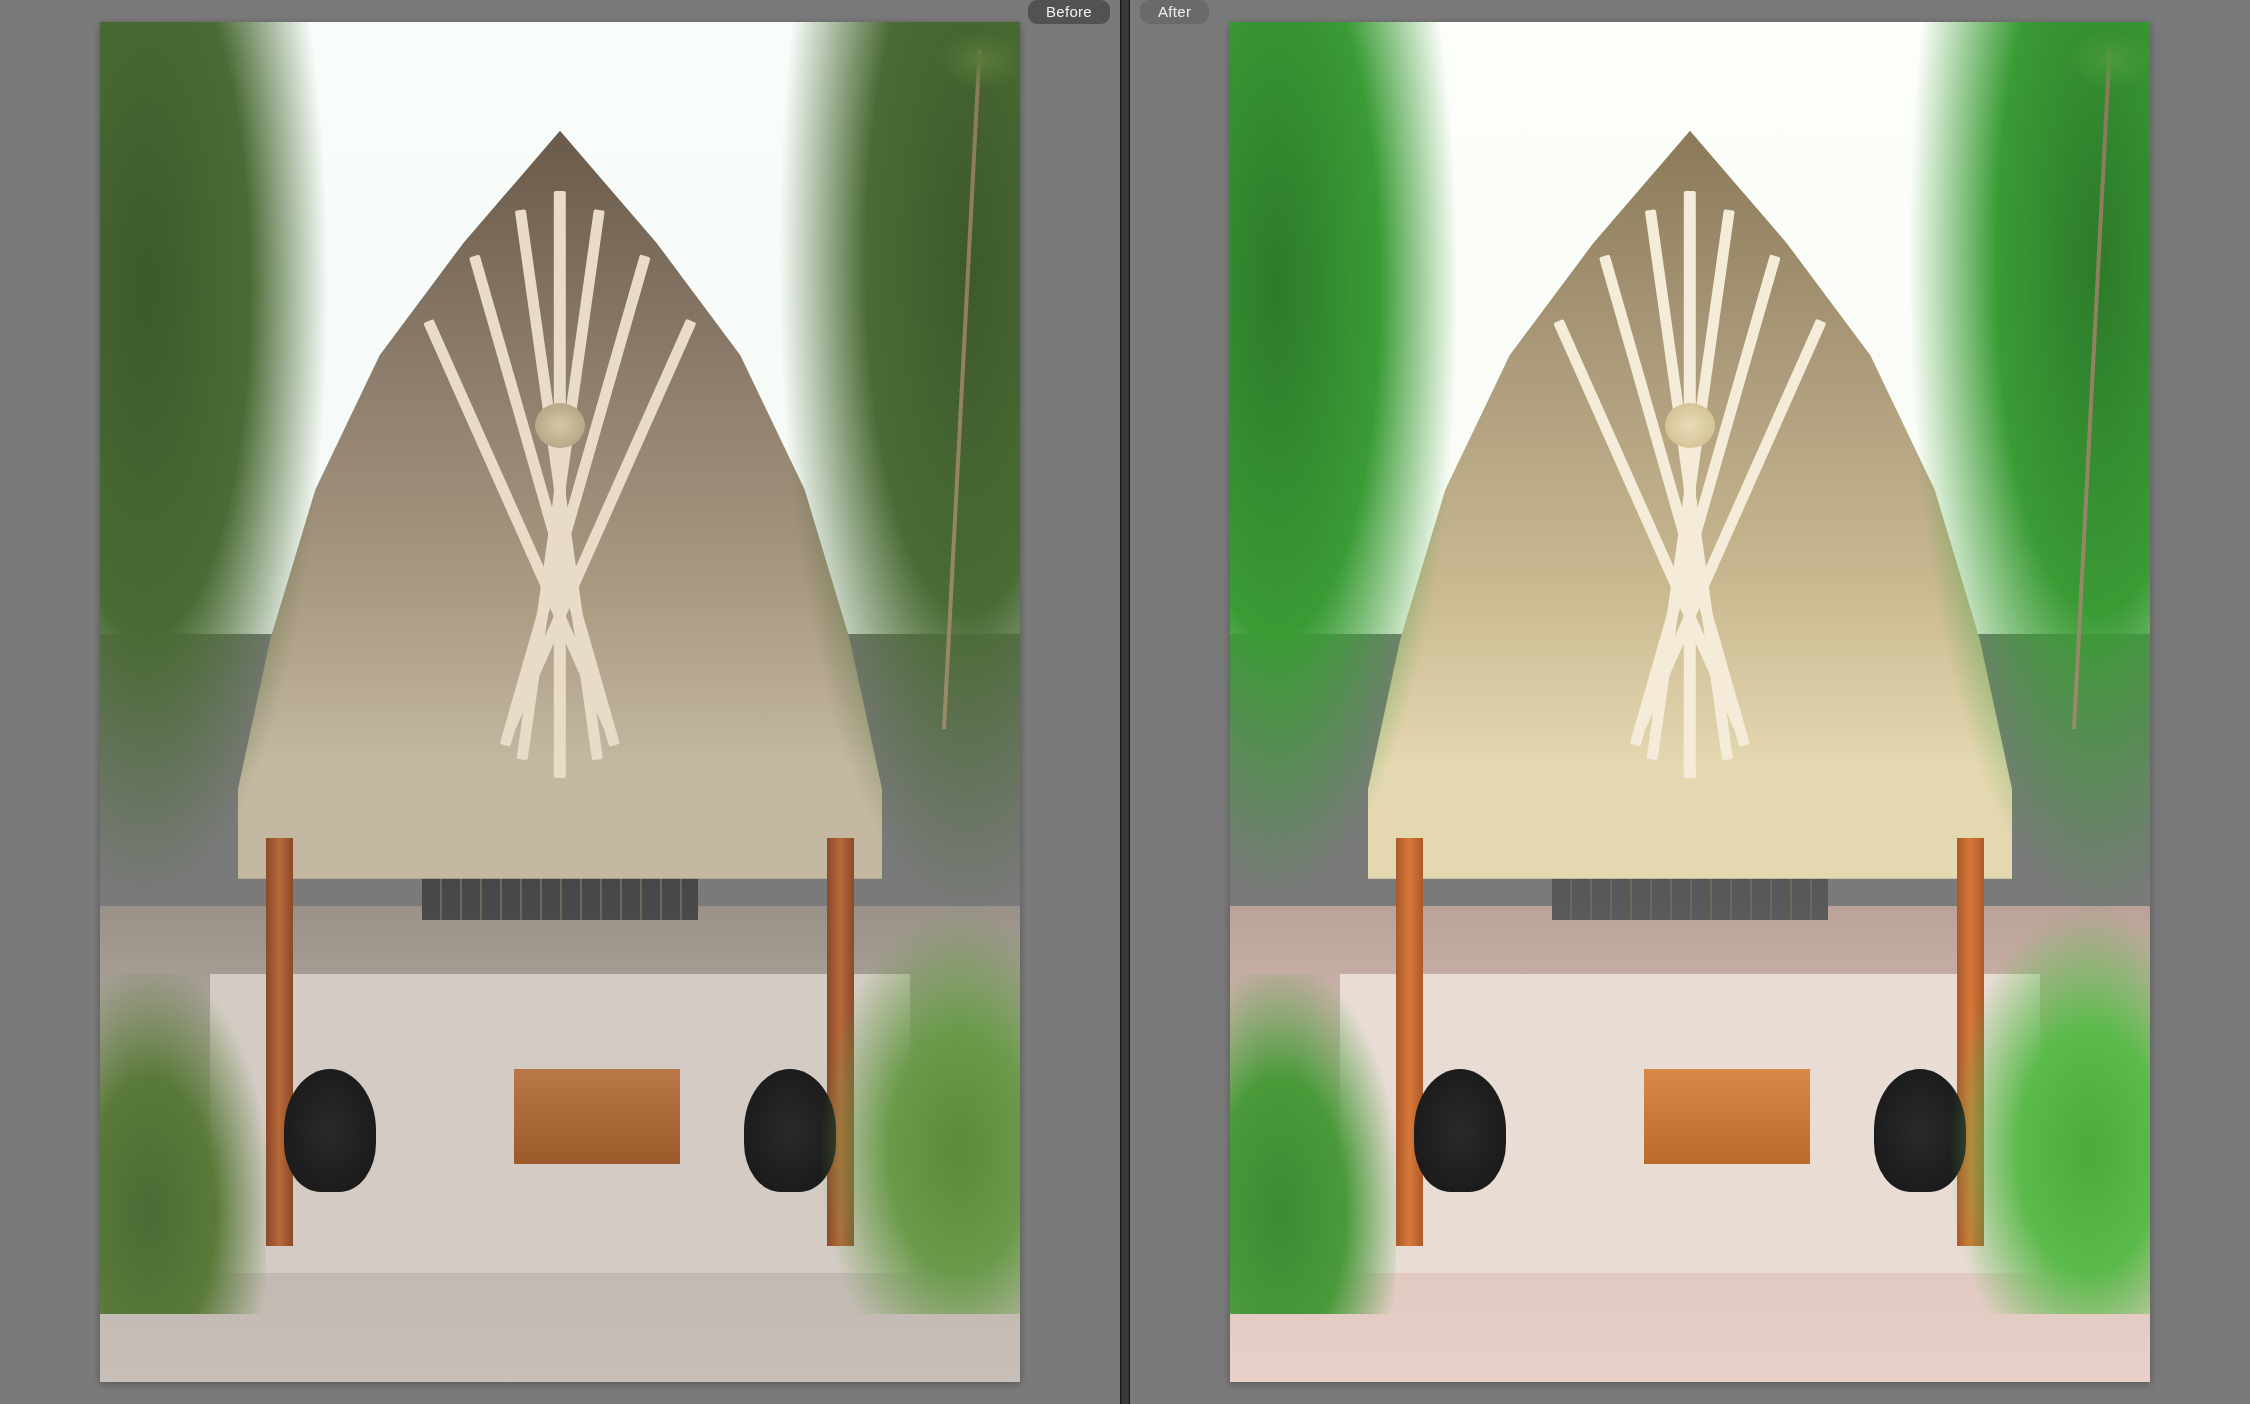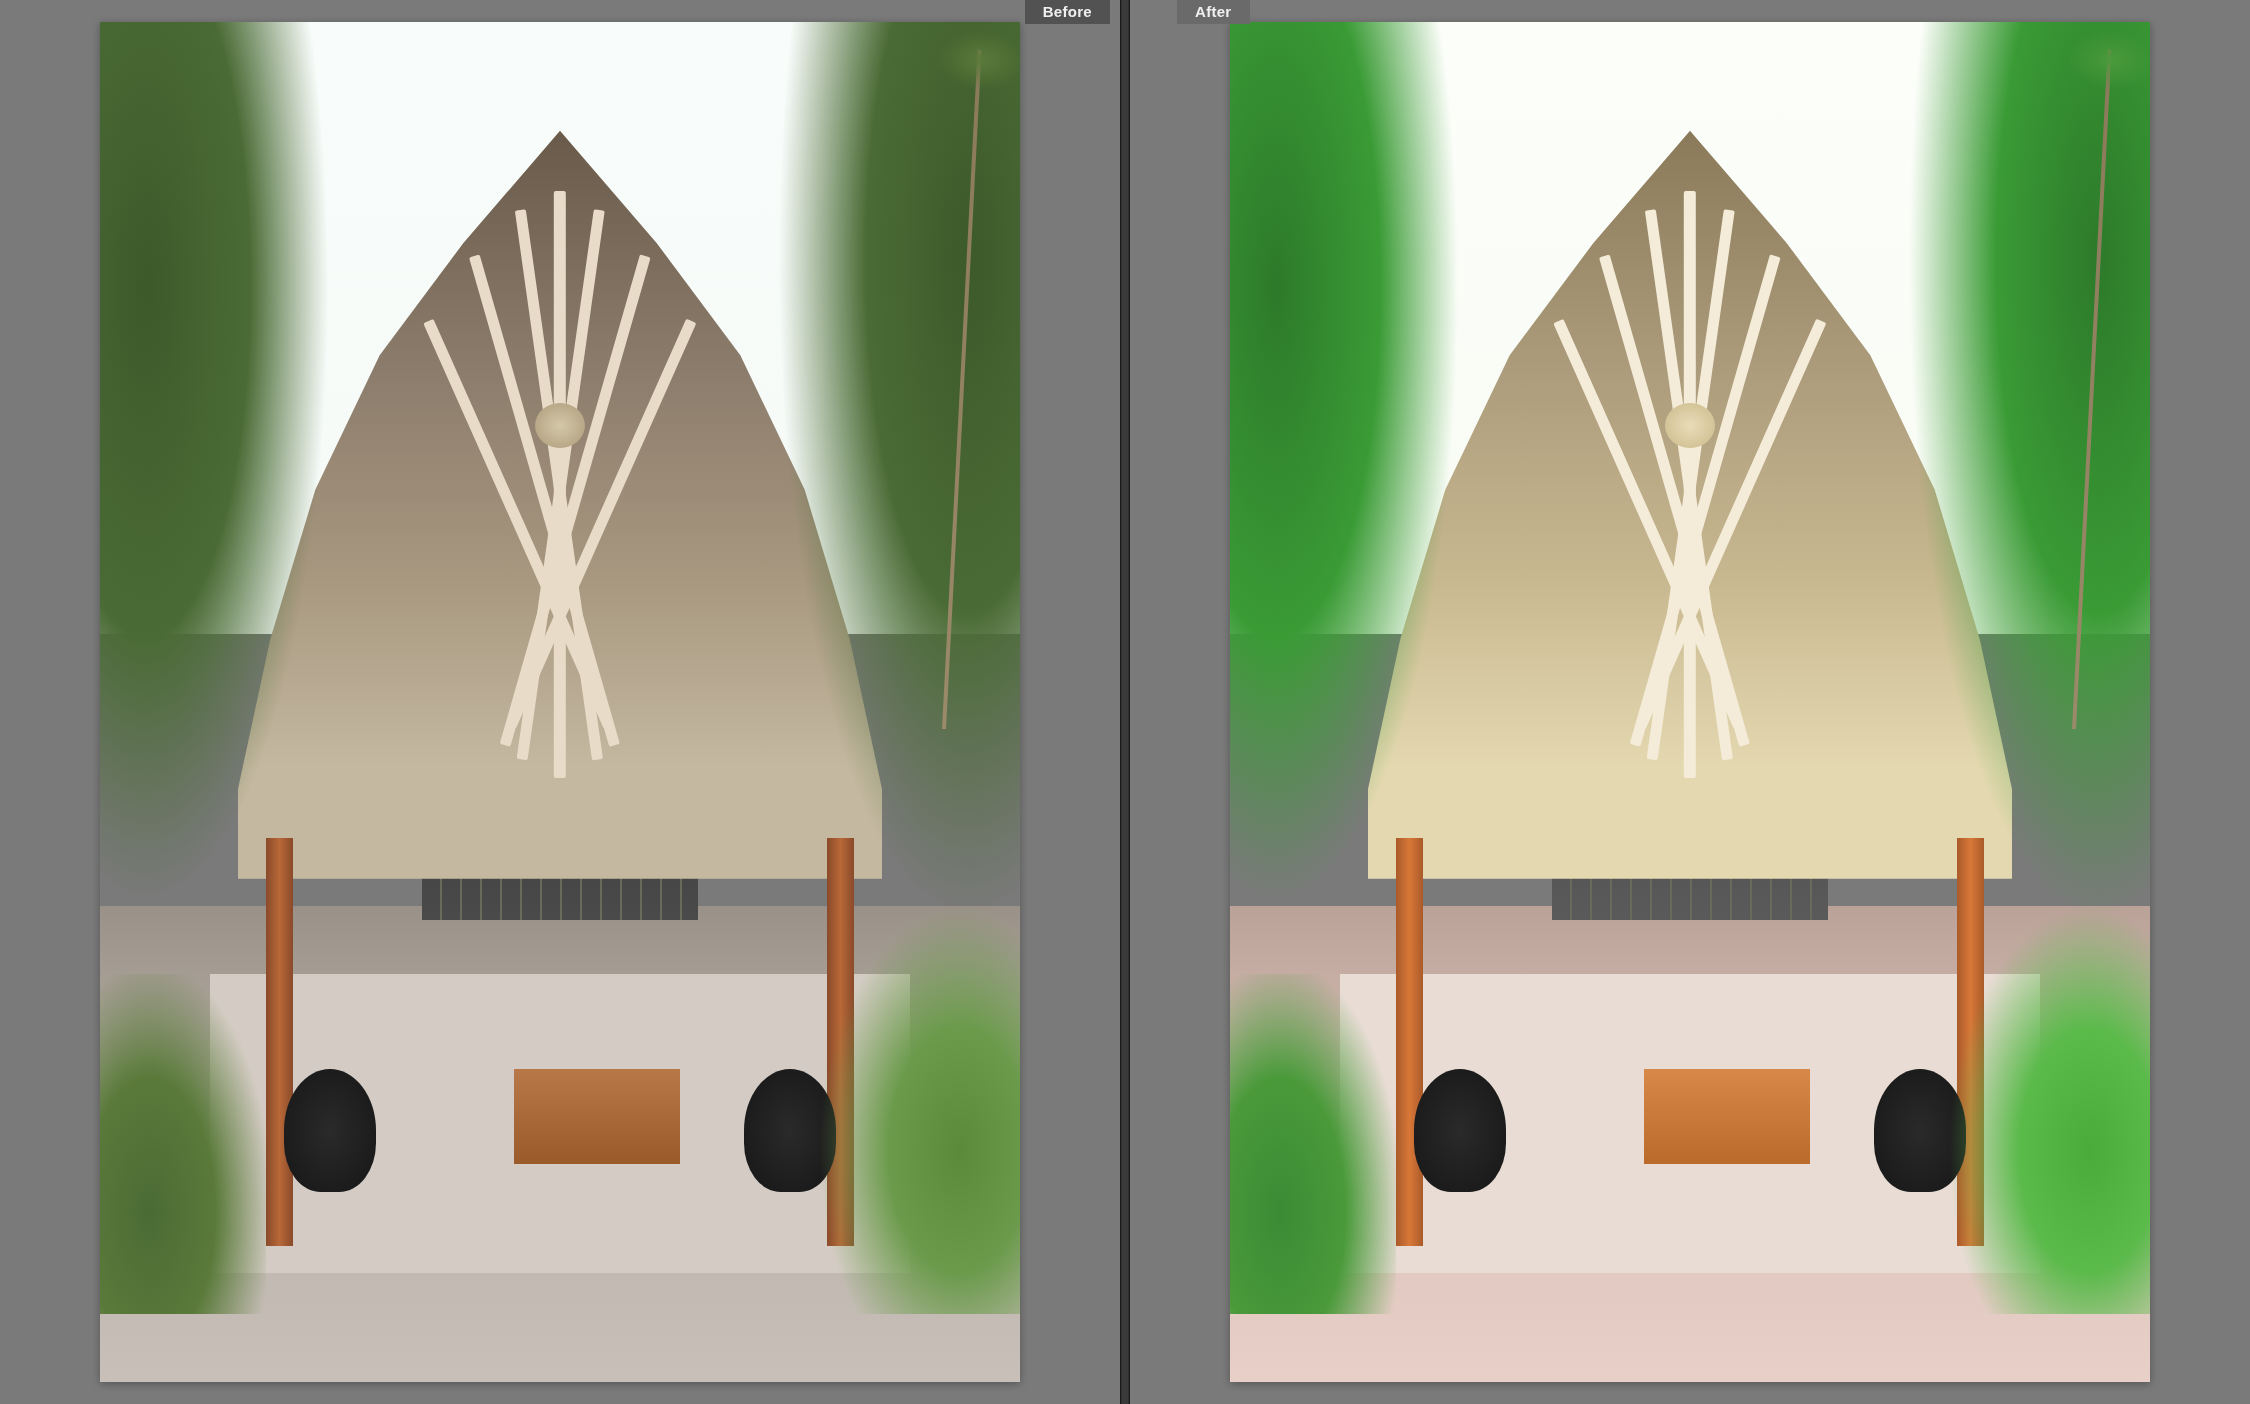--- a/index.html
+++ b/index.html
@@ -33,34 +33,34 @@
       padding: 20px 90px;
     }
     
     .pane-label {
       position: absolute;
       top: 0;
       height: 24px;
       padding: 3px 18px;
       color: #f0f0f0;
       font-size: 15px;
-      font-weight: 700;
+      font-weight: 400;
       letter-spacing: 0.3px;
       z-index: 10;
+      border-radius: 9px;
     }
     
     .pane-label.before {
       right: 10px;
       background: #525252;
     }
     
     .pane-label.after {
       left: 10px;
       background: #6a6a6a;
-      margin-left: 37px;
     }
     
     .divider {
       width: 10px;
       background: linear-gradient(to right, #2a2a2a 0%, #3a3a3a 20%, #3a3a3a 80%, #2a2a2a 100%);
       border-left: 1px solid #1a1a1a;
       border-right: 1px solid #1a1a1a;
       position: relative;
       z-index: 5;
     }

